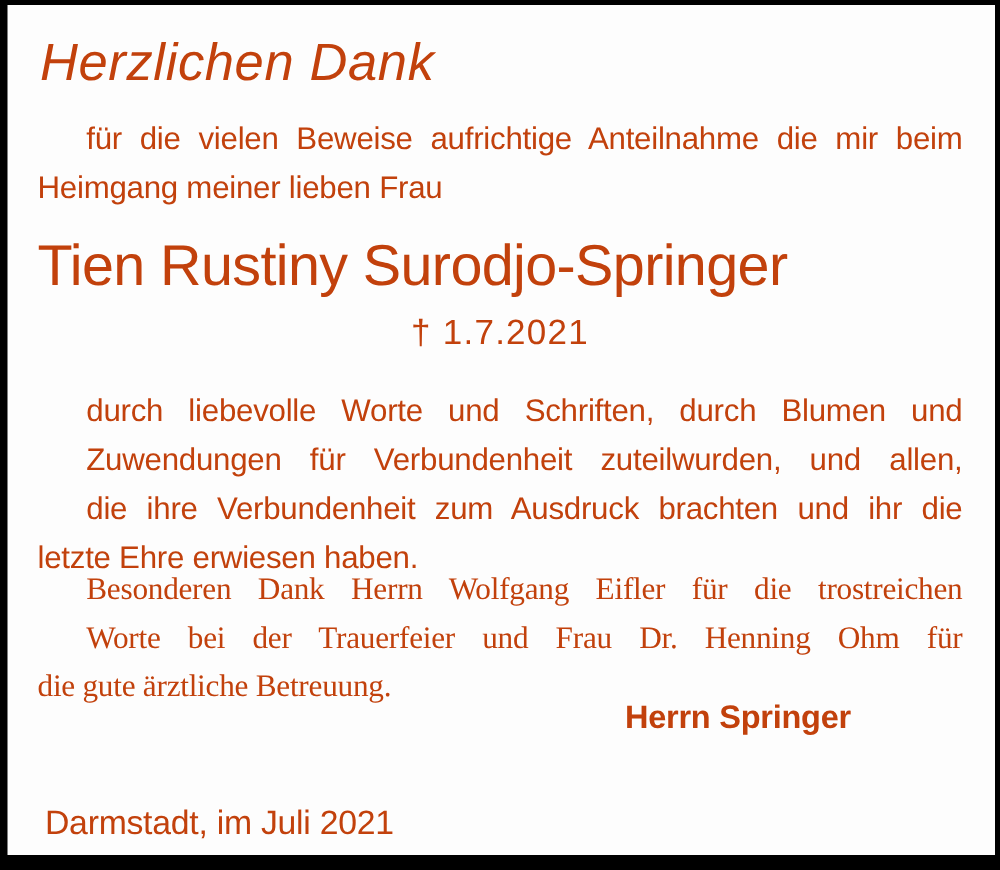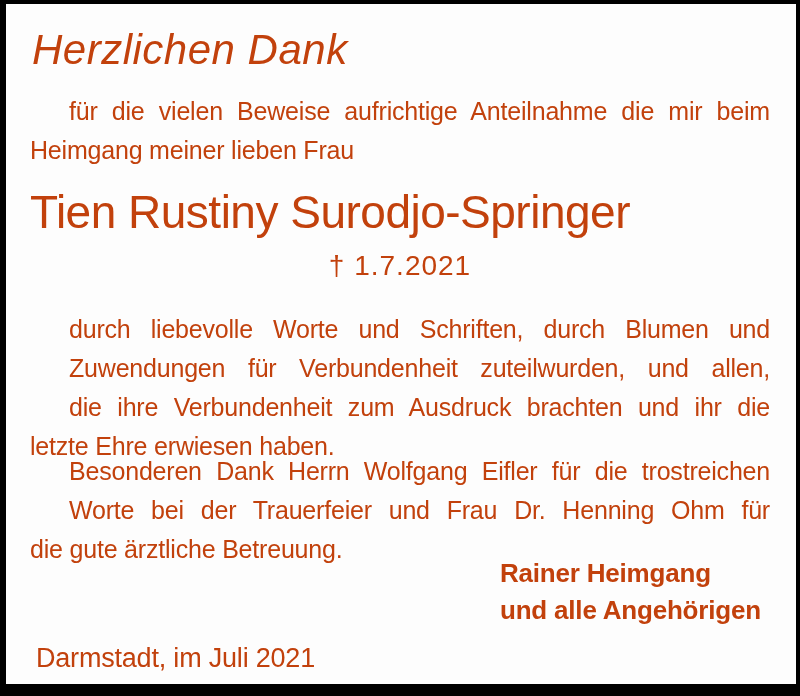--- a/index.html
+++ b/index.html
@@ -38,21 +38,21 @@
     right: 26px;
     font-size: 25px;
     line-height: 39px;
     letter-spacing: -0.2px;
   }
   .jl  { text-align: justify; text-align-last: justify; margin-left: 39px; }
   .ll  { text-align: left; text-align-last: left; }
 
   .intro   { top: 88px; }
   .thanks  { top: 306px; }
-  .special { top: 448px; }
+  .special { top: 448px; font-family: Liberation Serif, serif; }
 
   .name {
     top: 182px;
     left: 24px;
     right: 26px;
     font-size: 46px;
     line-height: 52px;
     letter-spacing: -0.5px;
     white-space: nowrap;
   }
@@ -106,19 +106,18 @@
     <div class="ll">letzte Ehre erwiesen haben.</div>
   </div>
 
   <div class="abs bodyblock special">
     <div class="jl">Besonderen Dank Herrn Wolfgang Eifler für die trostreichen</div>
     <div class="jl">Worte bei der Trauerfeier und Frau Dr. Henning Ohm für</div>
     <div class="ll">die gute ärztliche Betreuung.</div>
   </div>
 
   <div class="abs signature">
-    <div>Rainer Heimgang</div>
-    <div>und alle Angehörigen</div>
+    <div>Herrn Springer</div>
   </div>
 
   <div class="abs placedate">Darmstadt, im Juli 2021</div>
 
 </div>
 
 </body></html>

